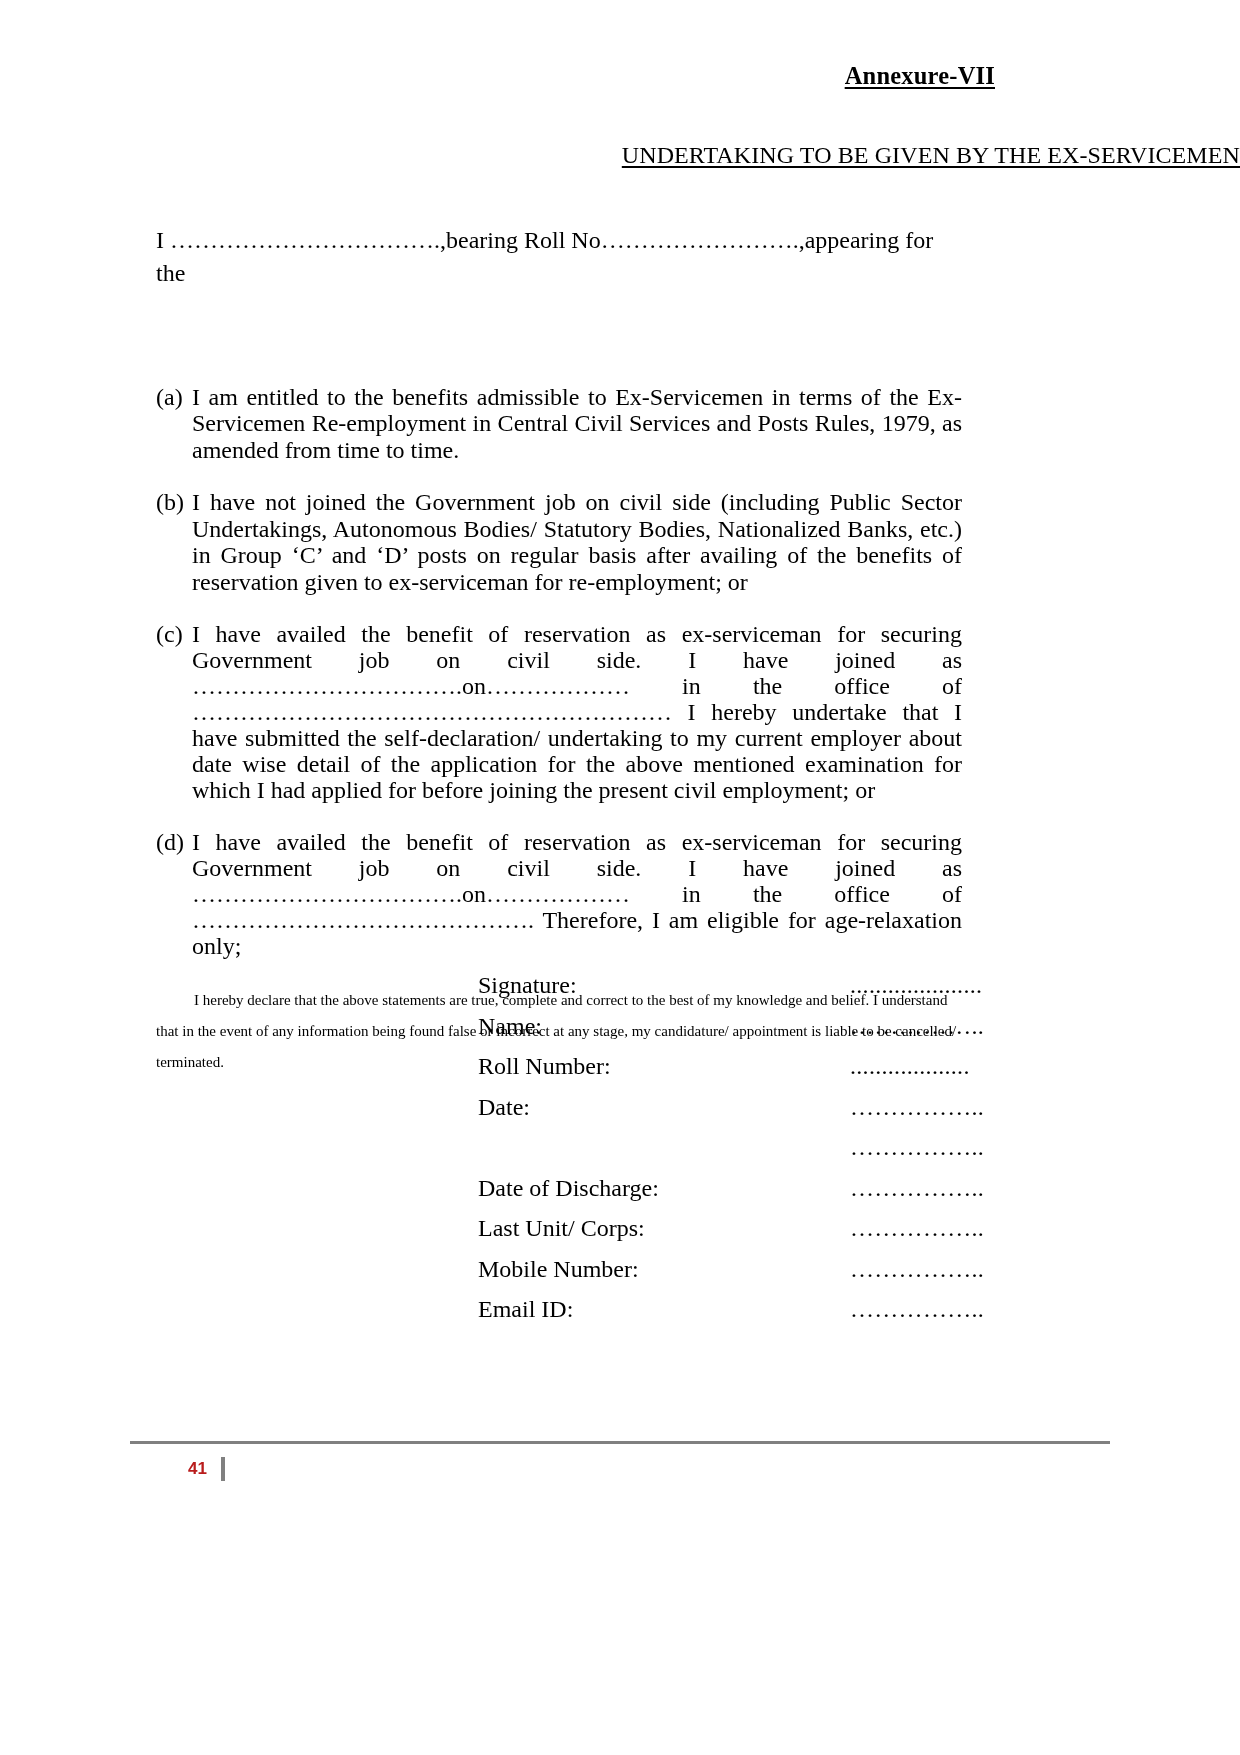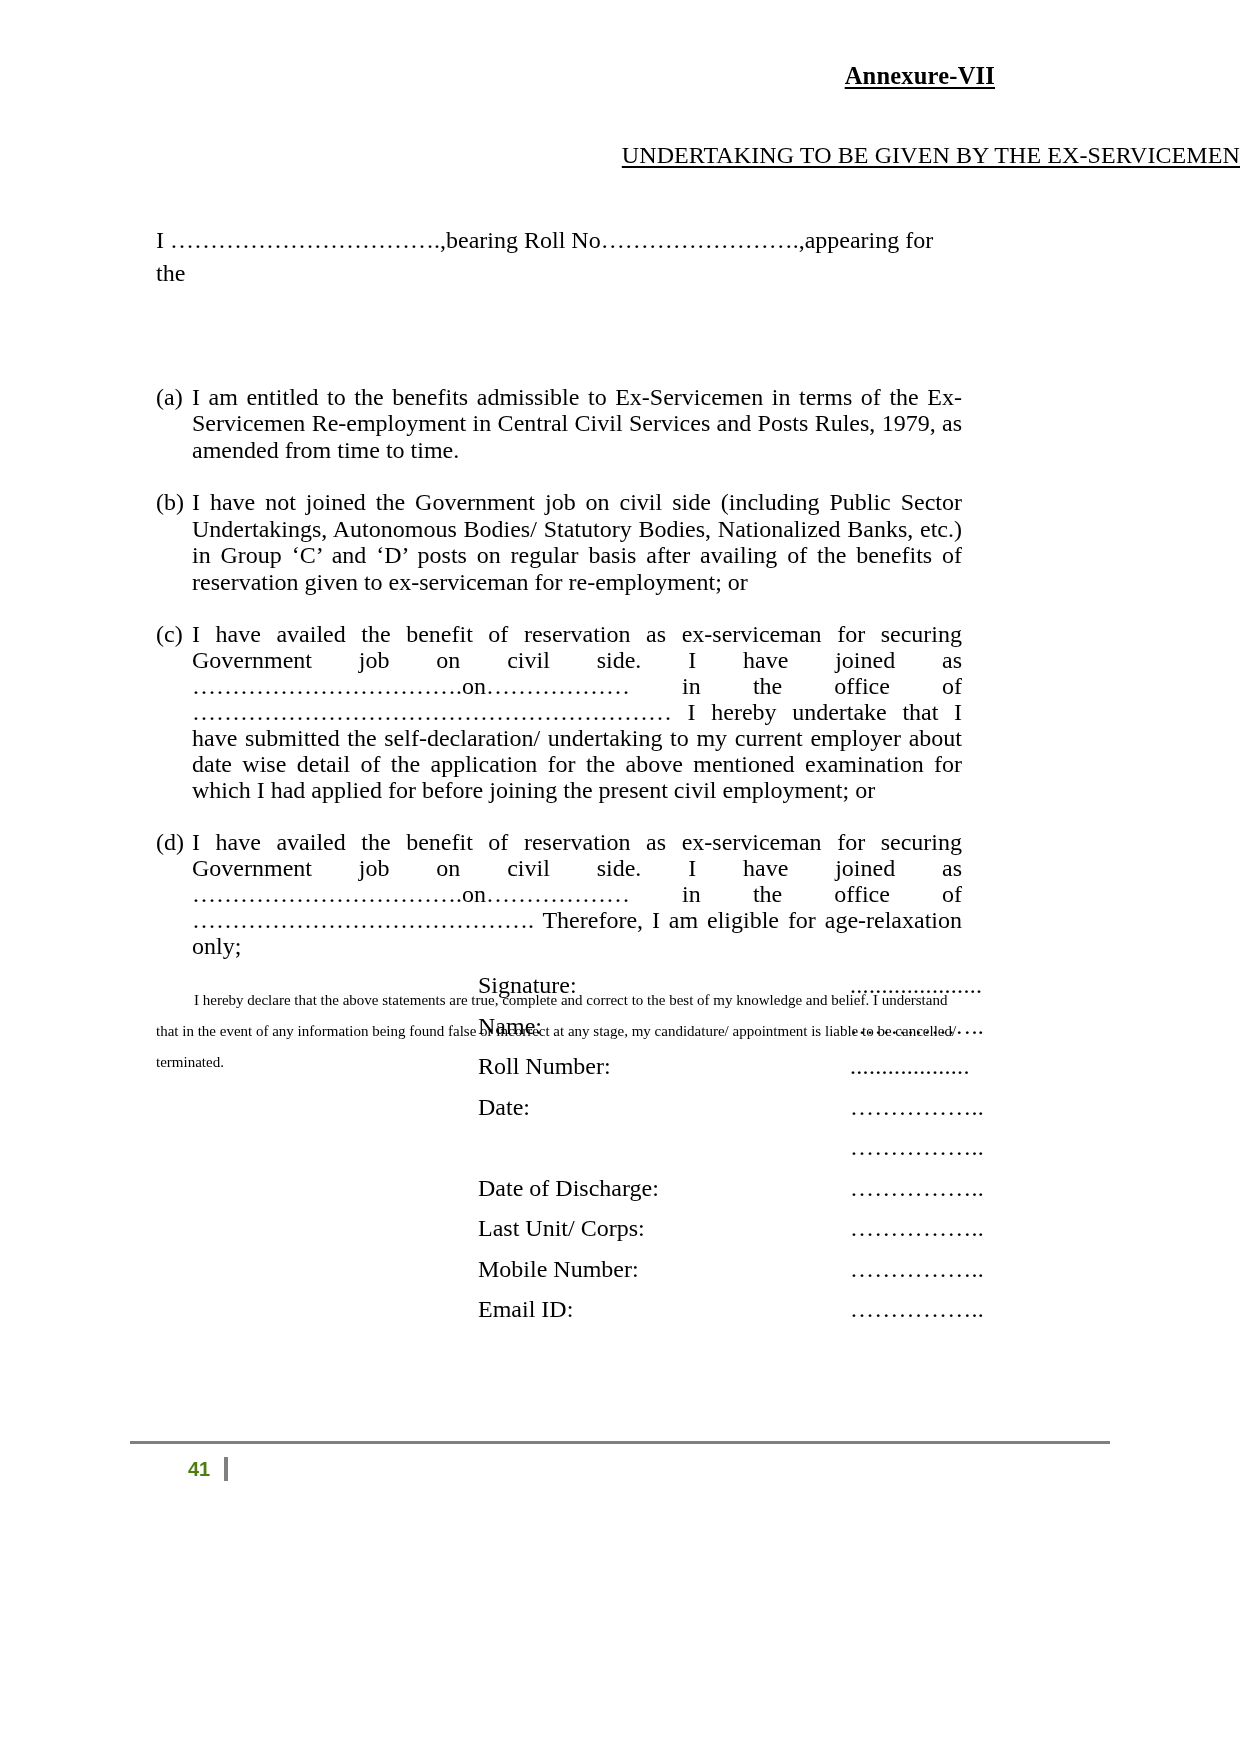--- a/index.html
+++ b/index.html
@@ -146,23 +146,23 @@
     position: absolute;
     left: 130px;
     top: 1452px;
     width: 400px;
     height: 34px;
     display: flex;
     align-items: center;
   }
   .page-num {
     font-family: "Liberation Sans", "DejaVu Sans", sans-serif;
-    font-size: 20px;
+    font-size: 17px;
     font-weight: bold;
-    color: #4d7c0f;
+    color: #b91c1c;
     padding-left: 58px;
   }
   .footer-bar {
     width: 4px;
     height: 24px;
     background: #808080;
     margin-left: 14px;
   }
 </style>
 </head>

